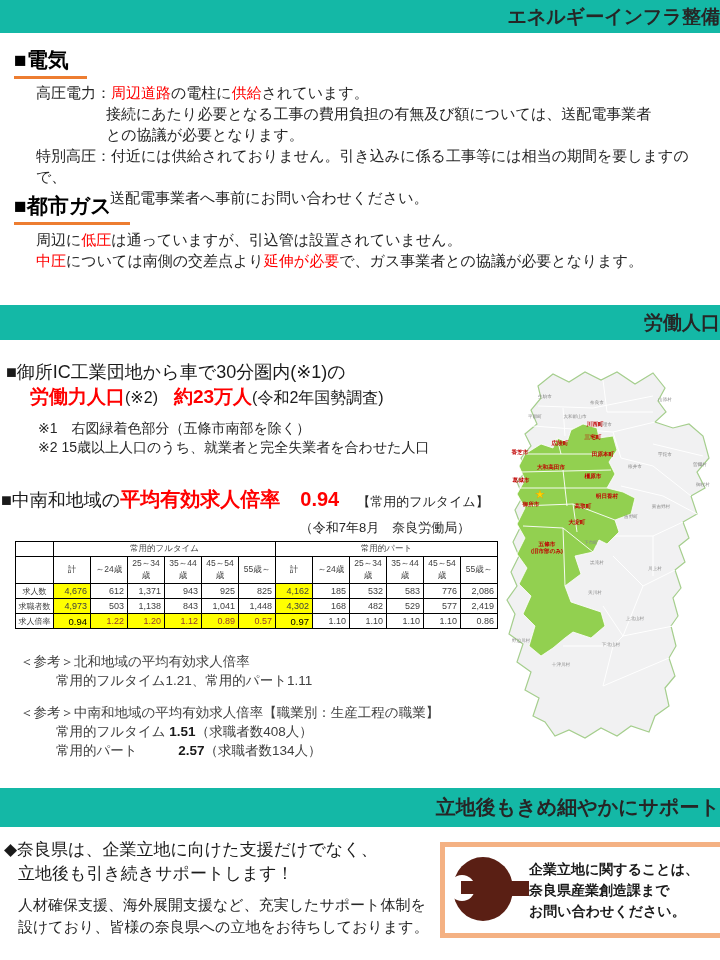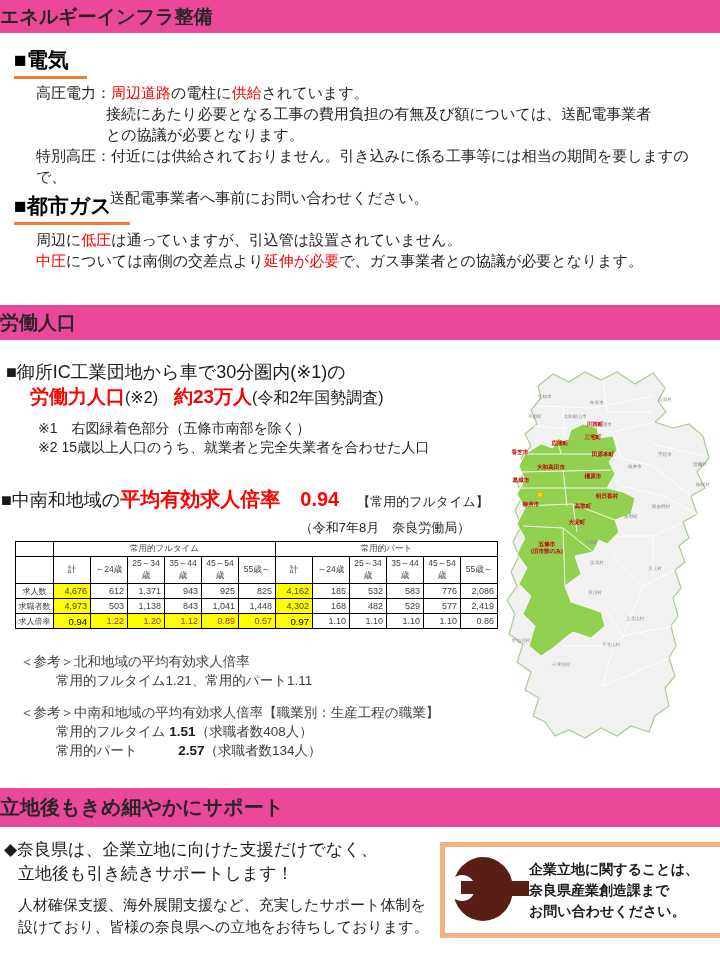--- a/index.html
+++ b/index.html
@@ -1,20 +1,20 @@
 <!DOCTYPE html>
 <html><head>
 <meta charset="utf-8">
 <style>
   * { margin:0; padding:0; box-sizing:border-box; }
   html,body { background:#fff; }
   body { font-family:"Liberation Sans","DejaVu Sans",sans-serif; color:#333; }
   .page { position:relative; width:720px; height:960px; background:#fff; overflow:hidden; }
 
-  .band { position:absolute; left:0; width:720px; background:#ec4899; text-align:left;
+  .band { position:absolute; left:0; width:720px; background:#14b8a6; text-align:right;
           font-weight:bold; color:#262626; }
   .band1 { top:0; height:33px; line-height:33px; font-size:19px; }
   .band2 { top:305px; height:35px; line-height:35px; font-size:19px; }
   .band3 { top:788px; height:39px; line-height:39px; font-size:20px; }
 
   .sec-head { position:absolute; font-size:21px; font-weight:bold; color:#000;
               border-bottom:3px solid #ED7D31; padding:0 18px 2px 0; }
   .h-elec { left:14px; top:46px; }
   .h-gas  { left:14px; top:192px; }
 

